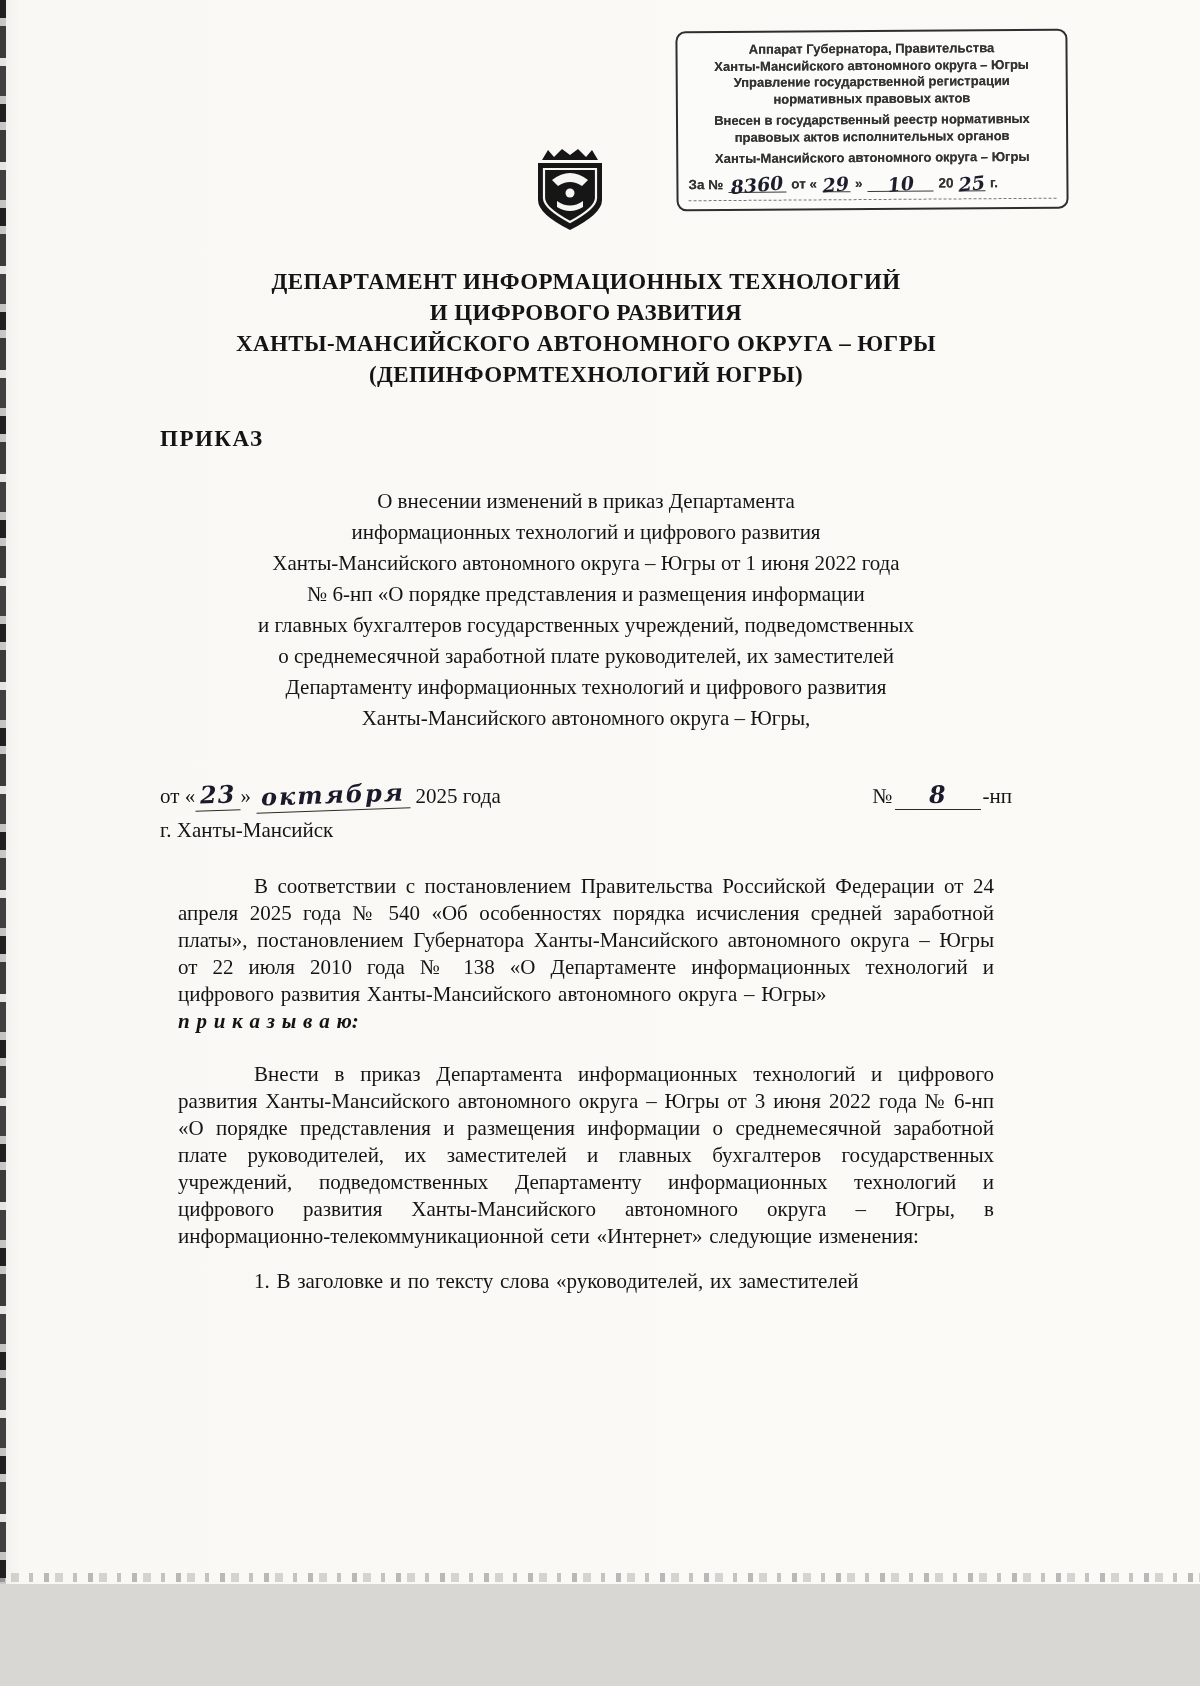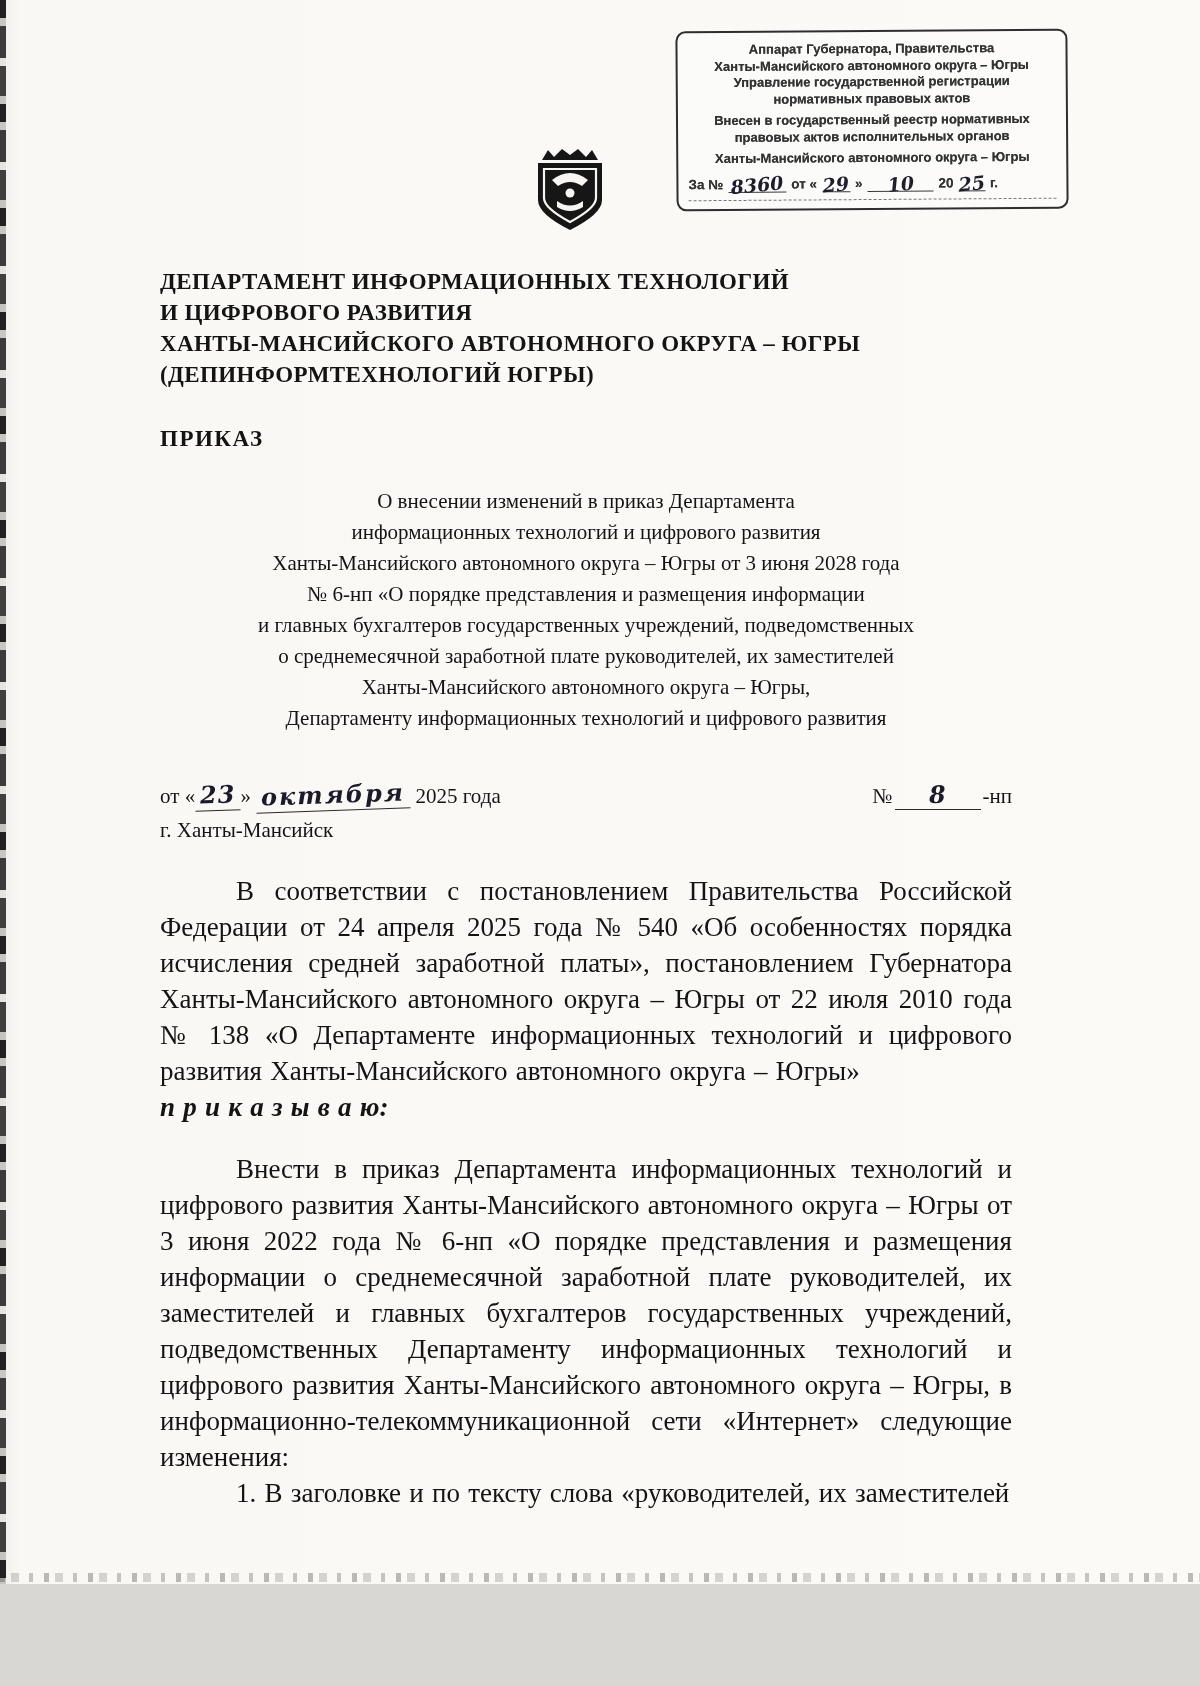--- a/index.html
+++ b/index.html
@@ -71,21 +71,21 @@
     font-size: 19px; line-height: 13px;
     color: #1d1d2e;
     display: inline-block;
     transform: rotate(-5deg) translateY(2px);
     text-shadow: none;
   }
   .stamp-dash { margin: 7px 2px 0; border-top: 1px dashed #777; }
   
   .content { padding: 0 188px 0 160px; }
   .dept-title {
-    margin-top: 14px; 
+    margin-top: 14px; text-align: center;
     font-weight: 700; font-size: 23px; line-height: 31px; letter-spacing: .4px;
   }
   .order-word {
     margin-top: 36px; 
     font-weight: 700; font-size: 23px; letter-spacing: 1.5px;
   }
   .subject {
     margin-top: 34px; text-align: center;
     font-weight: 400; font-size: 21px; line-height: 31px;
   }
@@ -103,23 +103,23 @@
     transform: rotate(-2deg);
   }
   .u-ink { border-bottom: 1.6px solid #2a2a2a; padding: 0 5px 1px; }
   .hw-month { letter-spacing: 2px; }
   .num-slot {
     display: inline-block; min-width: 86px; text-align: center;
     border-bottom: 1.6px solid #2a2a2a; margin: 0 2px;
   }
   .city { margin-top: 7px; font-size: 21px; }
   .para {
-    margin: 0; margin-top: 26px;
+    margin: 18px; margin-top: 26px;
     text-align: justify;
-    font-size: 27px; line-height: 36px;
+    font-size: 21px; line-height: 27px;
     text-indent: 76px;
     word-spacing: 1.5px;
   }
   .para-first { margin-top: 30px; }
   .para-continue { margin-top: 0; }
   .prikaz-line { display: block; text-indent: 0; font-weight: 700; font-style: italic; }
 </style>
 </head>
 <body>
 
@@ -174,26 +174,26 @@
       <div>И ЦИФРОВОГО РАЗВИТИЯ</div>
       <div>ХАНТЫ-МАНСИЙСКОГО АВТОНОМНОГО ОКРУГА – ЮГРЫ</div>
       <div>(ДЕПИНФОРМТЕХНОЛОГИЙ ЮГРЫ)</div>
     </div>
 
     <div class="order-word">ПРИКАЗ</div>
 
     <div class="subject">
       <div>О внесении изменений в приказ Департамента</div>
       <div>информационных технологий и цифрового развития</div>
-      <div>Ханты-Мансийского автономного округа – Югры от 3 июня 2028 года</div>
+      <div>Ханты-Мансийского автономного округа – Югры от 1 июня 2022 года</div>
       <div>№ 6-нп «О порядке представления и размещения информации</div>
       <div>и главных бухгалтеров государственных учреждений, подведомственных</div>
       <div>о среднемесячной заработной плате руководителей, их заместителей</div>
+      <div>Департаменту информационных технологий и цифрового развития</div>
       <div>Ханты-Мансийского автономного округа – Югры,</div>
-      <div>Департаменту информационных технологий и цифрового развития</div>
     </div>
 
     <div class="dateline">
       <div class="date-left">
         <span>от «</span><span class="hw-date u-ink">23</span><span>»</span>
         <span class="hw-date u-ink hw-month">октября</span>
         <span>2025 года</span>
       </div>
       <div class="date-right">
         <span>№</span><span class="num-slot"><span class="hw-date">8</span></span><span>-нп</span>

